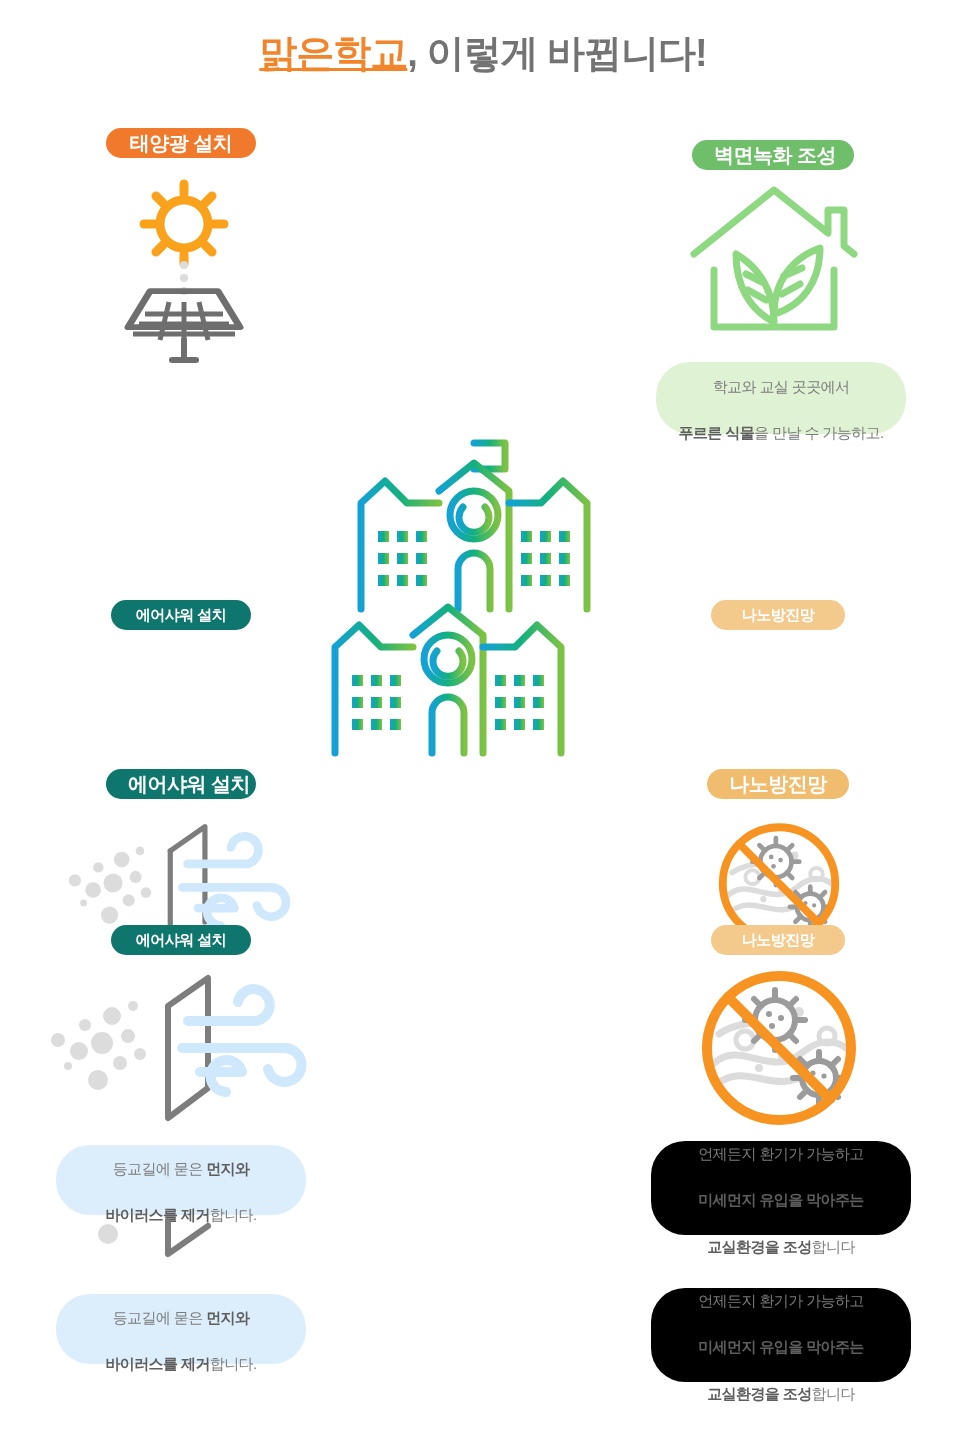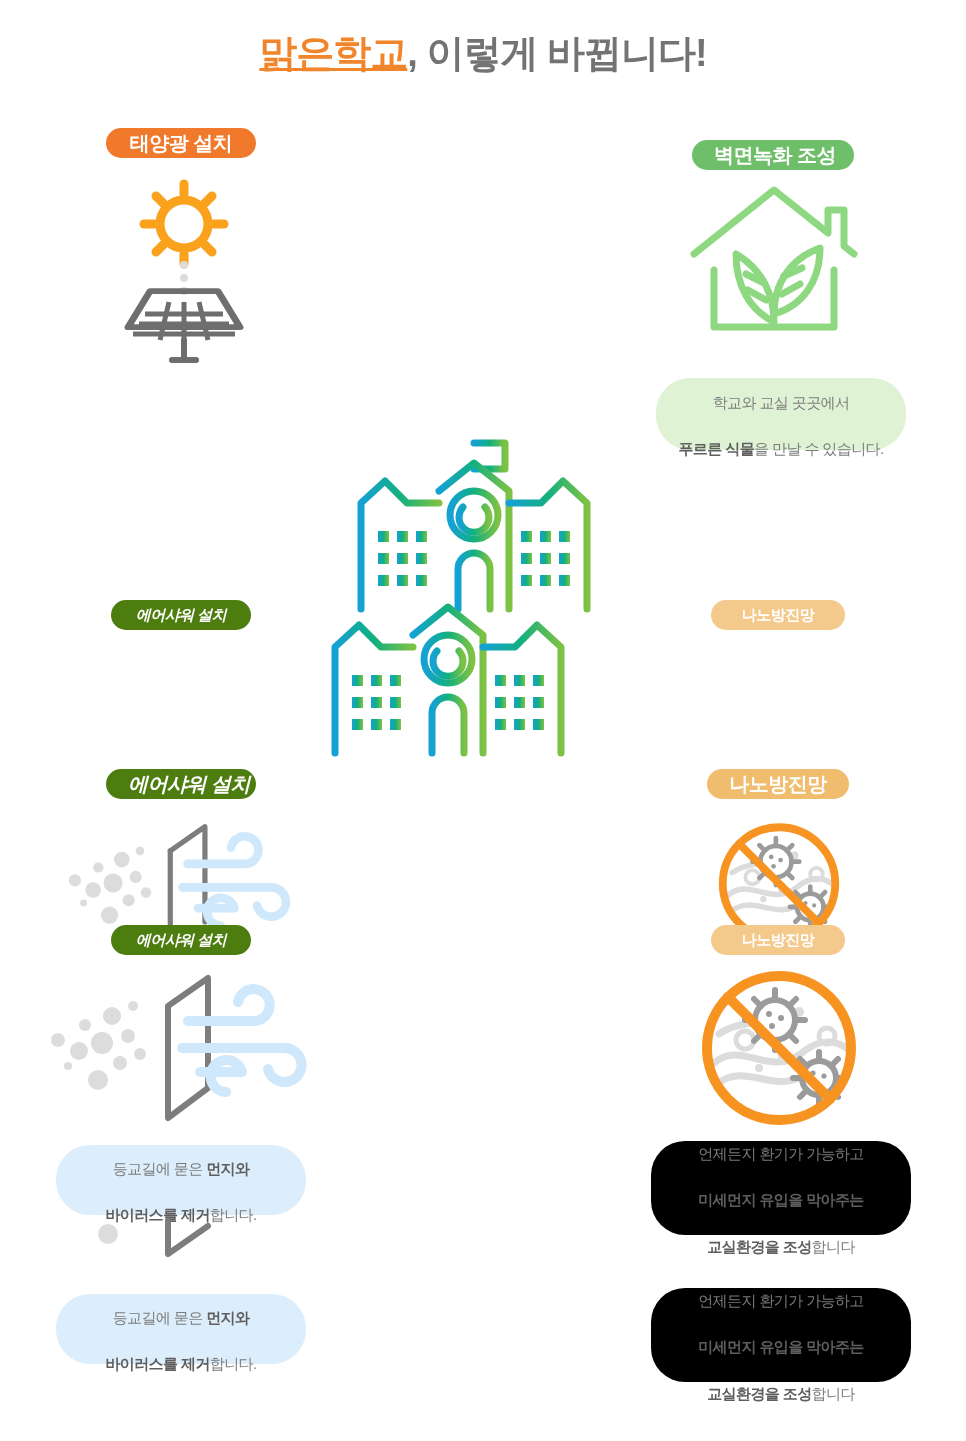--- a/index.html
+++ b/index.html
@@ -27,38 +27,38 @@
     position:absolute;
     height:30px; line-height:30px;
     border-radius:16px;
     color:#ffffff; font-weight:bold; font-size:20px;
     text-align:center; letter-spacing:-0.5px;
     padding:0 22px; white-space:nowrap;
     box-sizing:border-box;
   }
   .badge-orange{background:#F0792B;}
   .badge-green{background:#6FBF6A;}
-  .badge-blue{background:#4d7c0f;font-style:italic;}
+  .badge-blue{background:#0f766e;}
   .badge-tan{background:#F0BC6E;}
   .badge-tan-soft{background:#F3C98C;}
 
   
   .caption{
     position:absolute;
     border-radius:34px;
     text-align:center;
     font-size:15px; line-height:1.55;
     color:#7b7b7b; letter-spacing:-0.6px;
     display:flex; align-items:center; justify-content:center;
     box-sizing:border-box; padding:10px 14px;
     white-space:pre-line;
   }
   .caption b{color:#5e5e5e; font-weight:bold;}
   .cap-pink{background:#FBEAE3;}
-  .cap-green{background:#DFF3D4;margin-top:16px;}
+  .cap-green{background:#DFF3D4;}
   .cap-blue{background:#DCEDFB;margin-top:19px;}
   .cap-cream{background:#000000;}
 
   .icon-wrap{position:absolute;}
   svg{display:block; overflow:visible;}
 </style>
 </head>
 <body>
 
 <div class="stage">
@@ -119,21 +119,21 @@
         <line x1="74" y1="100" x2="58" y2="92"></line>
         <line x1="94" y1="112" x2="112" y2="102"></line>
         <line x1="96" y1="94" x2="114" y2="86"></line>
       </g>
     </svg>
   </div>
 
   <div class="caption cap-green" style="left:656px; top:362px; width:250px; height:72px;">
     <span>
       <span>학교와 교실 곳곳에서</span><br>
-      <b>푸르른 식물</b><span>을 만날 수 있습니다.</span>
+      <b>푸르른 식물</b><span>을 만날 수 가능하고.</span>
     </span>
   </div>
 
   <div class="icon-wrap" style="left:345px; top:437px;">
     <svg width="275" height="196" viewBox="0 0 275 196">
       <defs>
         <linearGradient id="schoolGrad1" x1="0" y1="0" x2="1" y2="0">
           <stop offset="0%" stop-color="#14A1D6"></stop>
           <stop offset="50%" stop-color="#13B07E"></stop>
           <stop offset="100%" stop-color="#7DC243"></stop>

